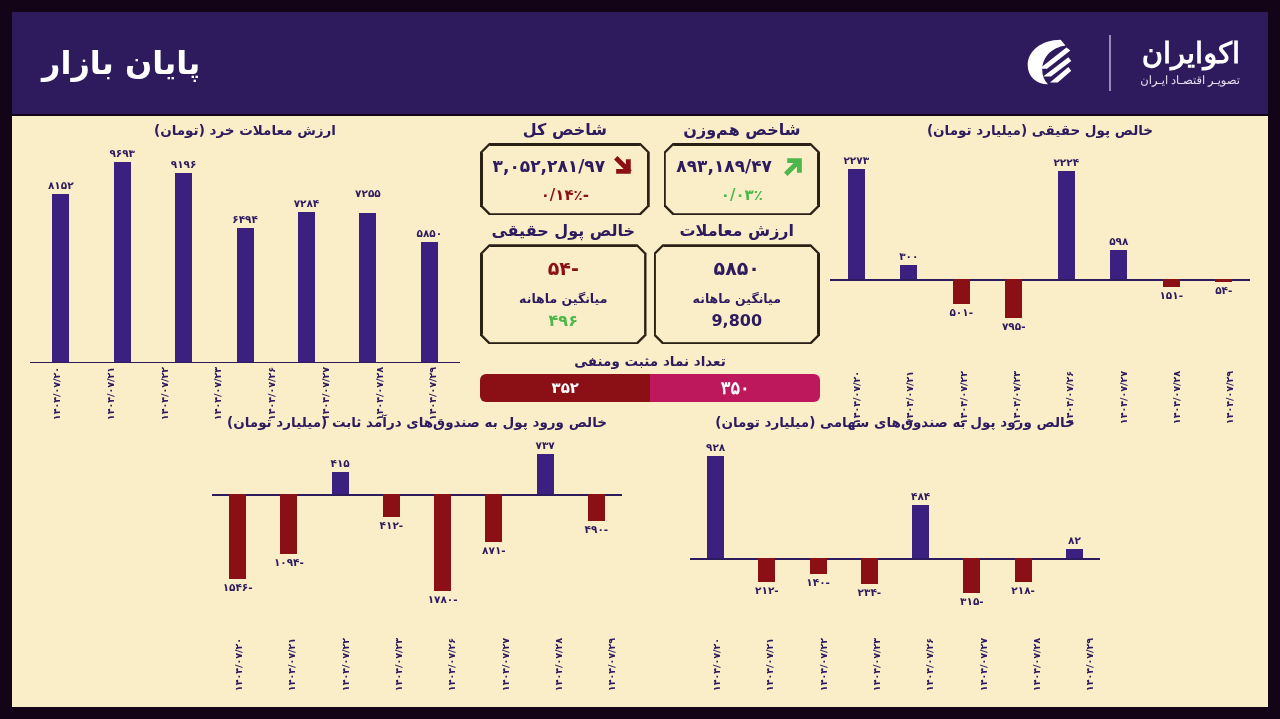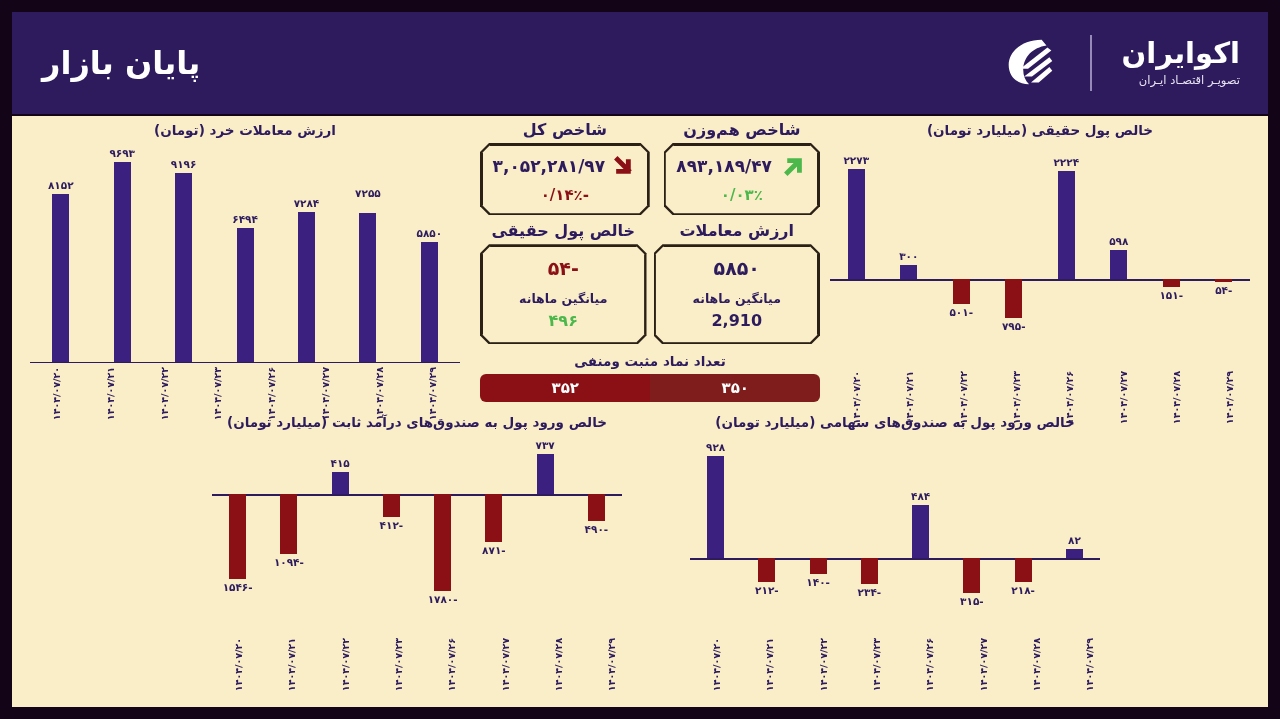--- a/index.html
+++ b/index.html
@@ -19,21 +19,21 @@
   
   .header {
     position: absolute;
     left: 12px; top: 12px;
     width: 1256px; height: 102px;
     background: #2d1b5e;
     display: flex; align-items: center;
     justify-content: space-between;
     padding: 0 28px 0 30px;
   }
-  .brand { display: flex; align-items: center; gap: 25px; direction: rtl; }
+  .brand { display: flex; align-items: center; gap: 25px; direction: rtl; font-family: Liberation Serif, serif; }
   .brand-text { text-align: right; color: #ffffff; line-height: 1; }
   .brand-name {
     font-size: 29px; font-weight: 700; letter-spacing: 1px;
     color: #ffffff; white-space: nowrap;
   }
   .brand-sub {
     font-size: 11.5px; color: #e8e3f2; margin-top: 7px;
     letter-spacing: 2.2px; white-space: nowrap;
   }
   .brand-divider {
@@ -149,23 +149,23 @@
     display: flex; flex-direction: row-reverse;
     height: 28px; overflow: hidden;
     border-radius: 6px;
   }
   .sym-neg {
     background: #8b1015; color: #ffffff;
     display: flex; align-items: center; justify-content: center;
     font-size: 15px; font-weight: 700;
   }
   .sym-pos {
-    background: #7f1d1d; color: #ffffff;
+    background: #be185d; color: #ffffff;
     display: flex; align-items: center; justify-content: center;
-    font-size: 15px; font-weight: 700;
+    font-size: 18px; font-weight: 700; font-family: Liberation Serif, serif;
   }
 </style>
 </head>
 <body>
 
 <div id="root">
 
   <div class="header">
     <div class="brand">
       <div class="brand-text">
@@ -370,21 +370,21 @@
             </div>
           </div>
         </div>
 
         <div class="card-col">
           <div class="card-heading">ارزش معاملات</div>
           <div class="notch-wrap">
             <div class="notch" style="padding:10px 10px 12px;">
               <div class="val-big">۵۸۵۰</div>
               <div class="val-sub-label">میانگین ماهانه</div>
-              <div class="val-sub">2,910</div>
+              <div class="val-sub">9,800</div>
             </div>
           </div>
         </div>
       </div>
 
       <div class="symbols-title">تعداد نماد مثبت ومنفی</div>
       <div class="symbols-bar">
         <div class="sym-neg" id="sym-neg" style="width: 50.1425%;">۳۵۲</div>
         <div class="sym-pos" id="sym-pos" style="width: 49.8575%;">۳۵۰</div>
       </div>

